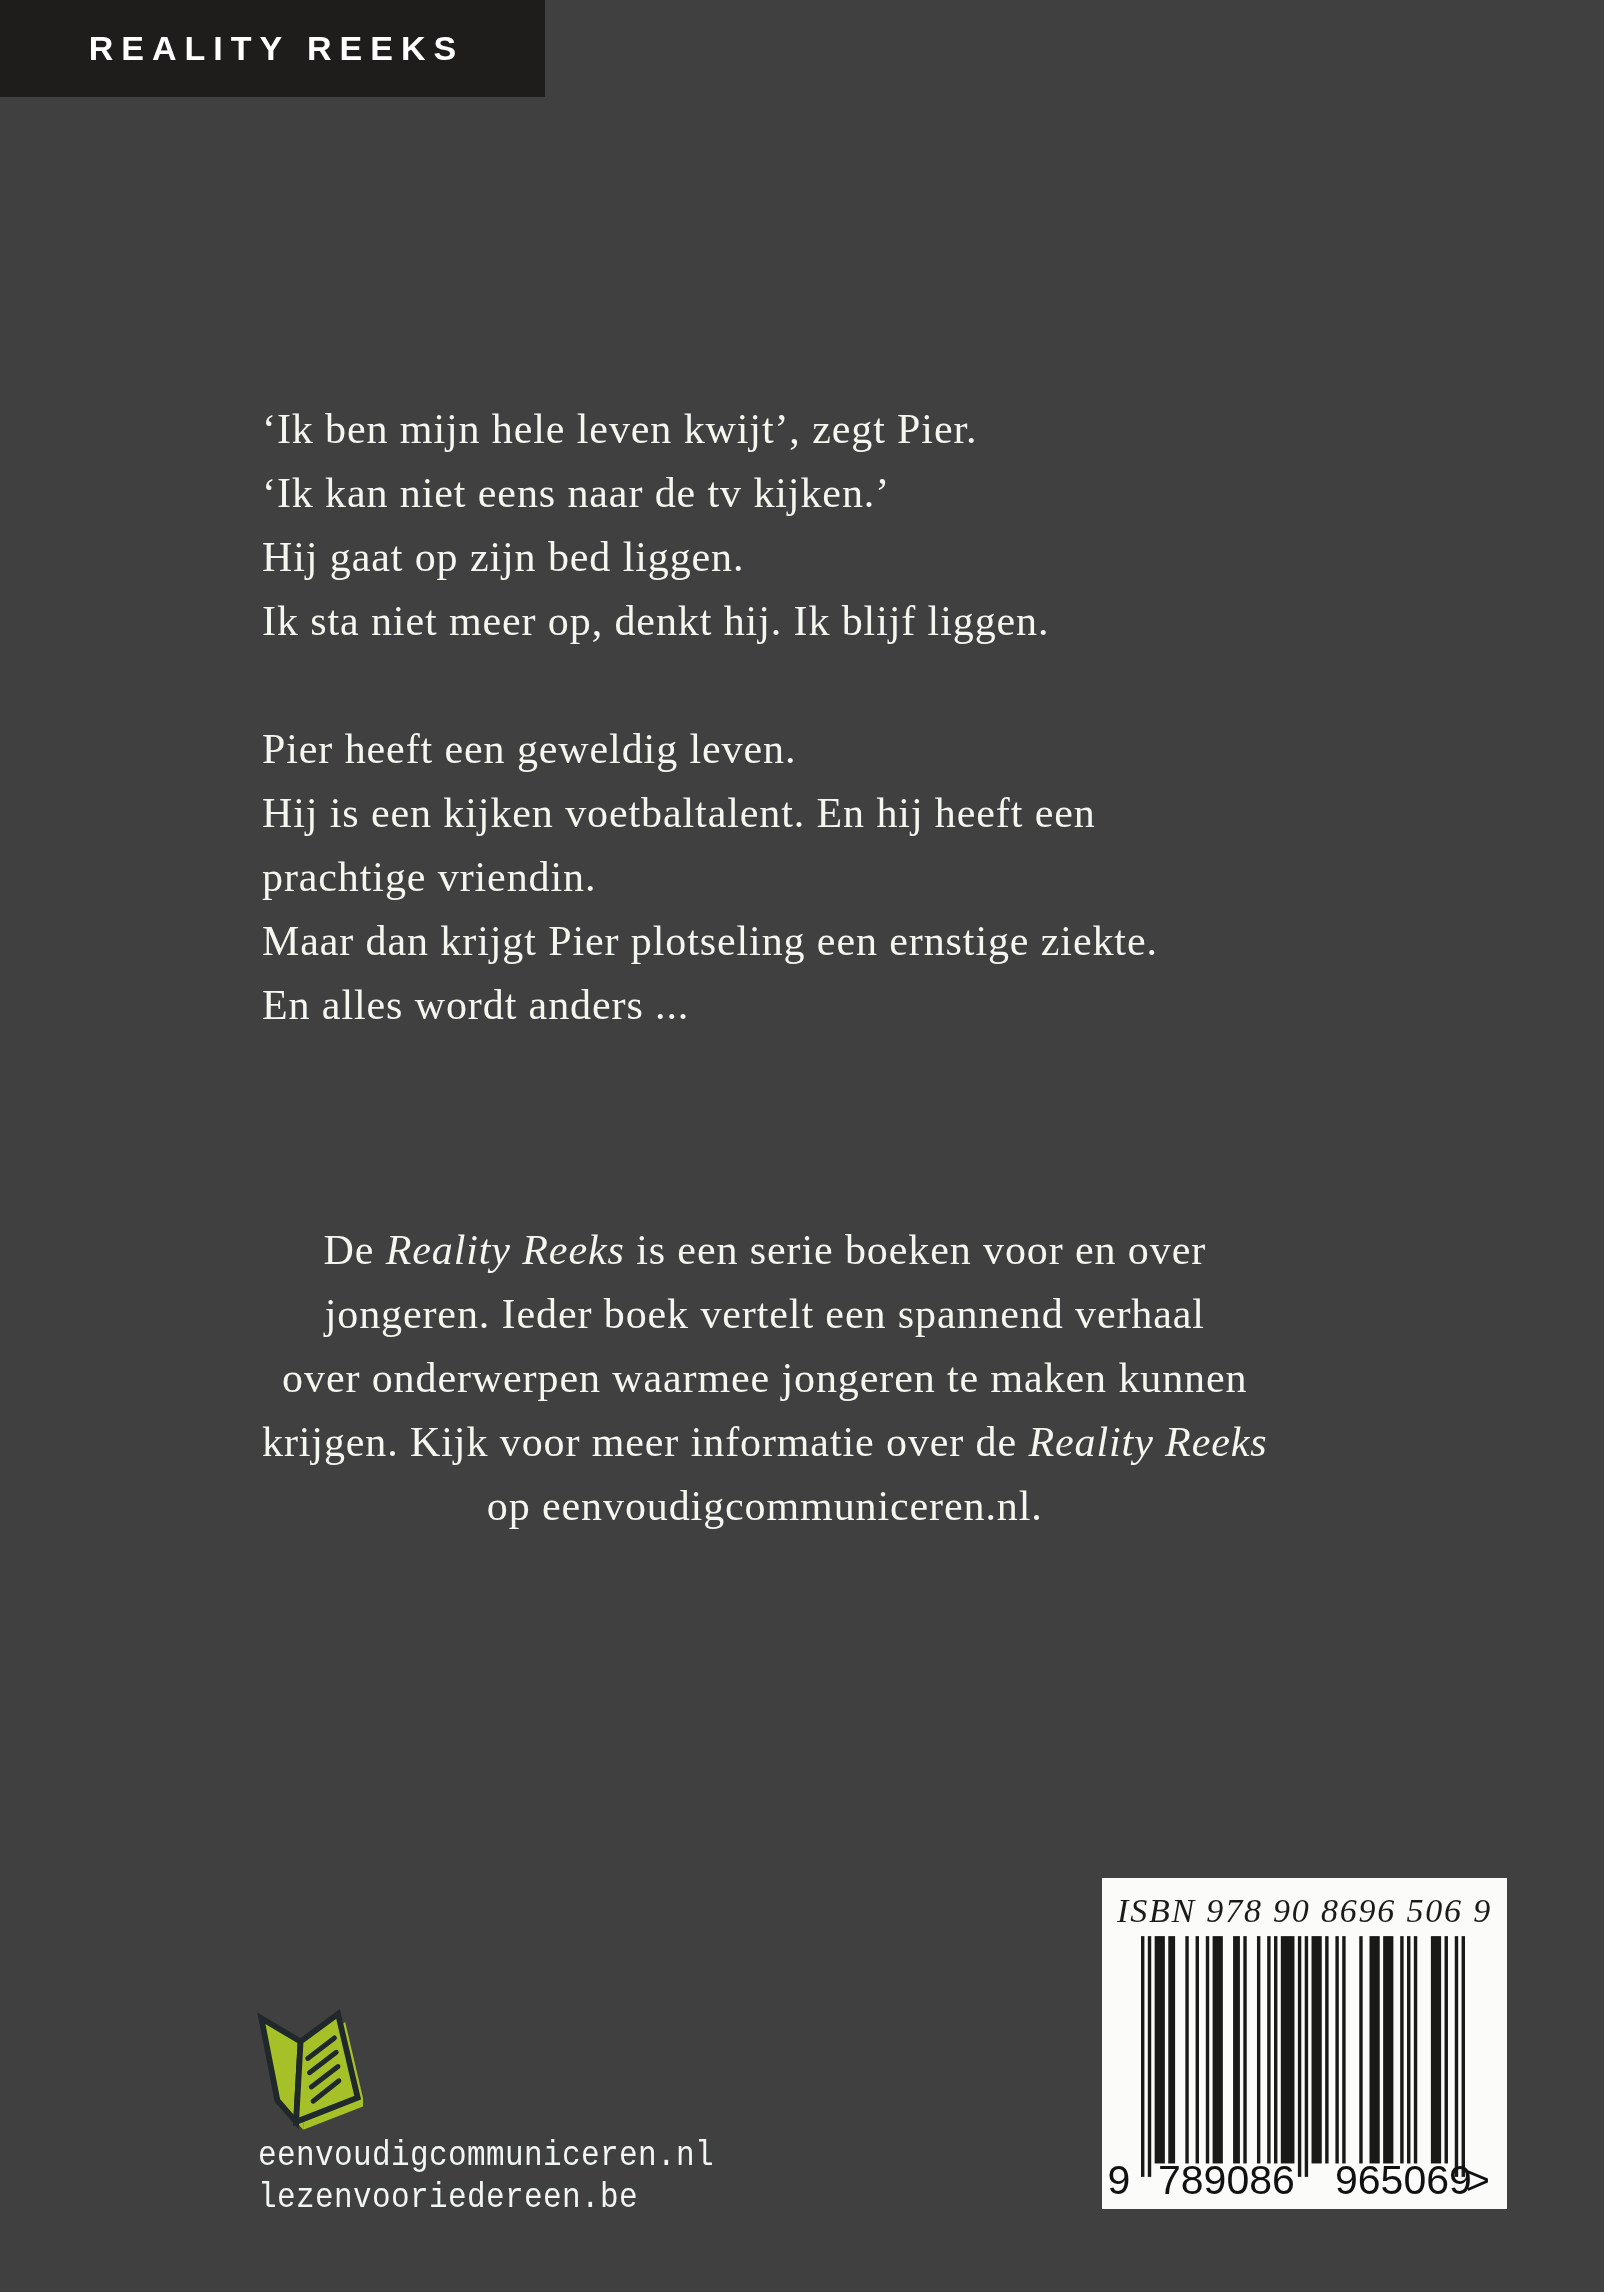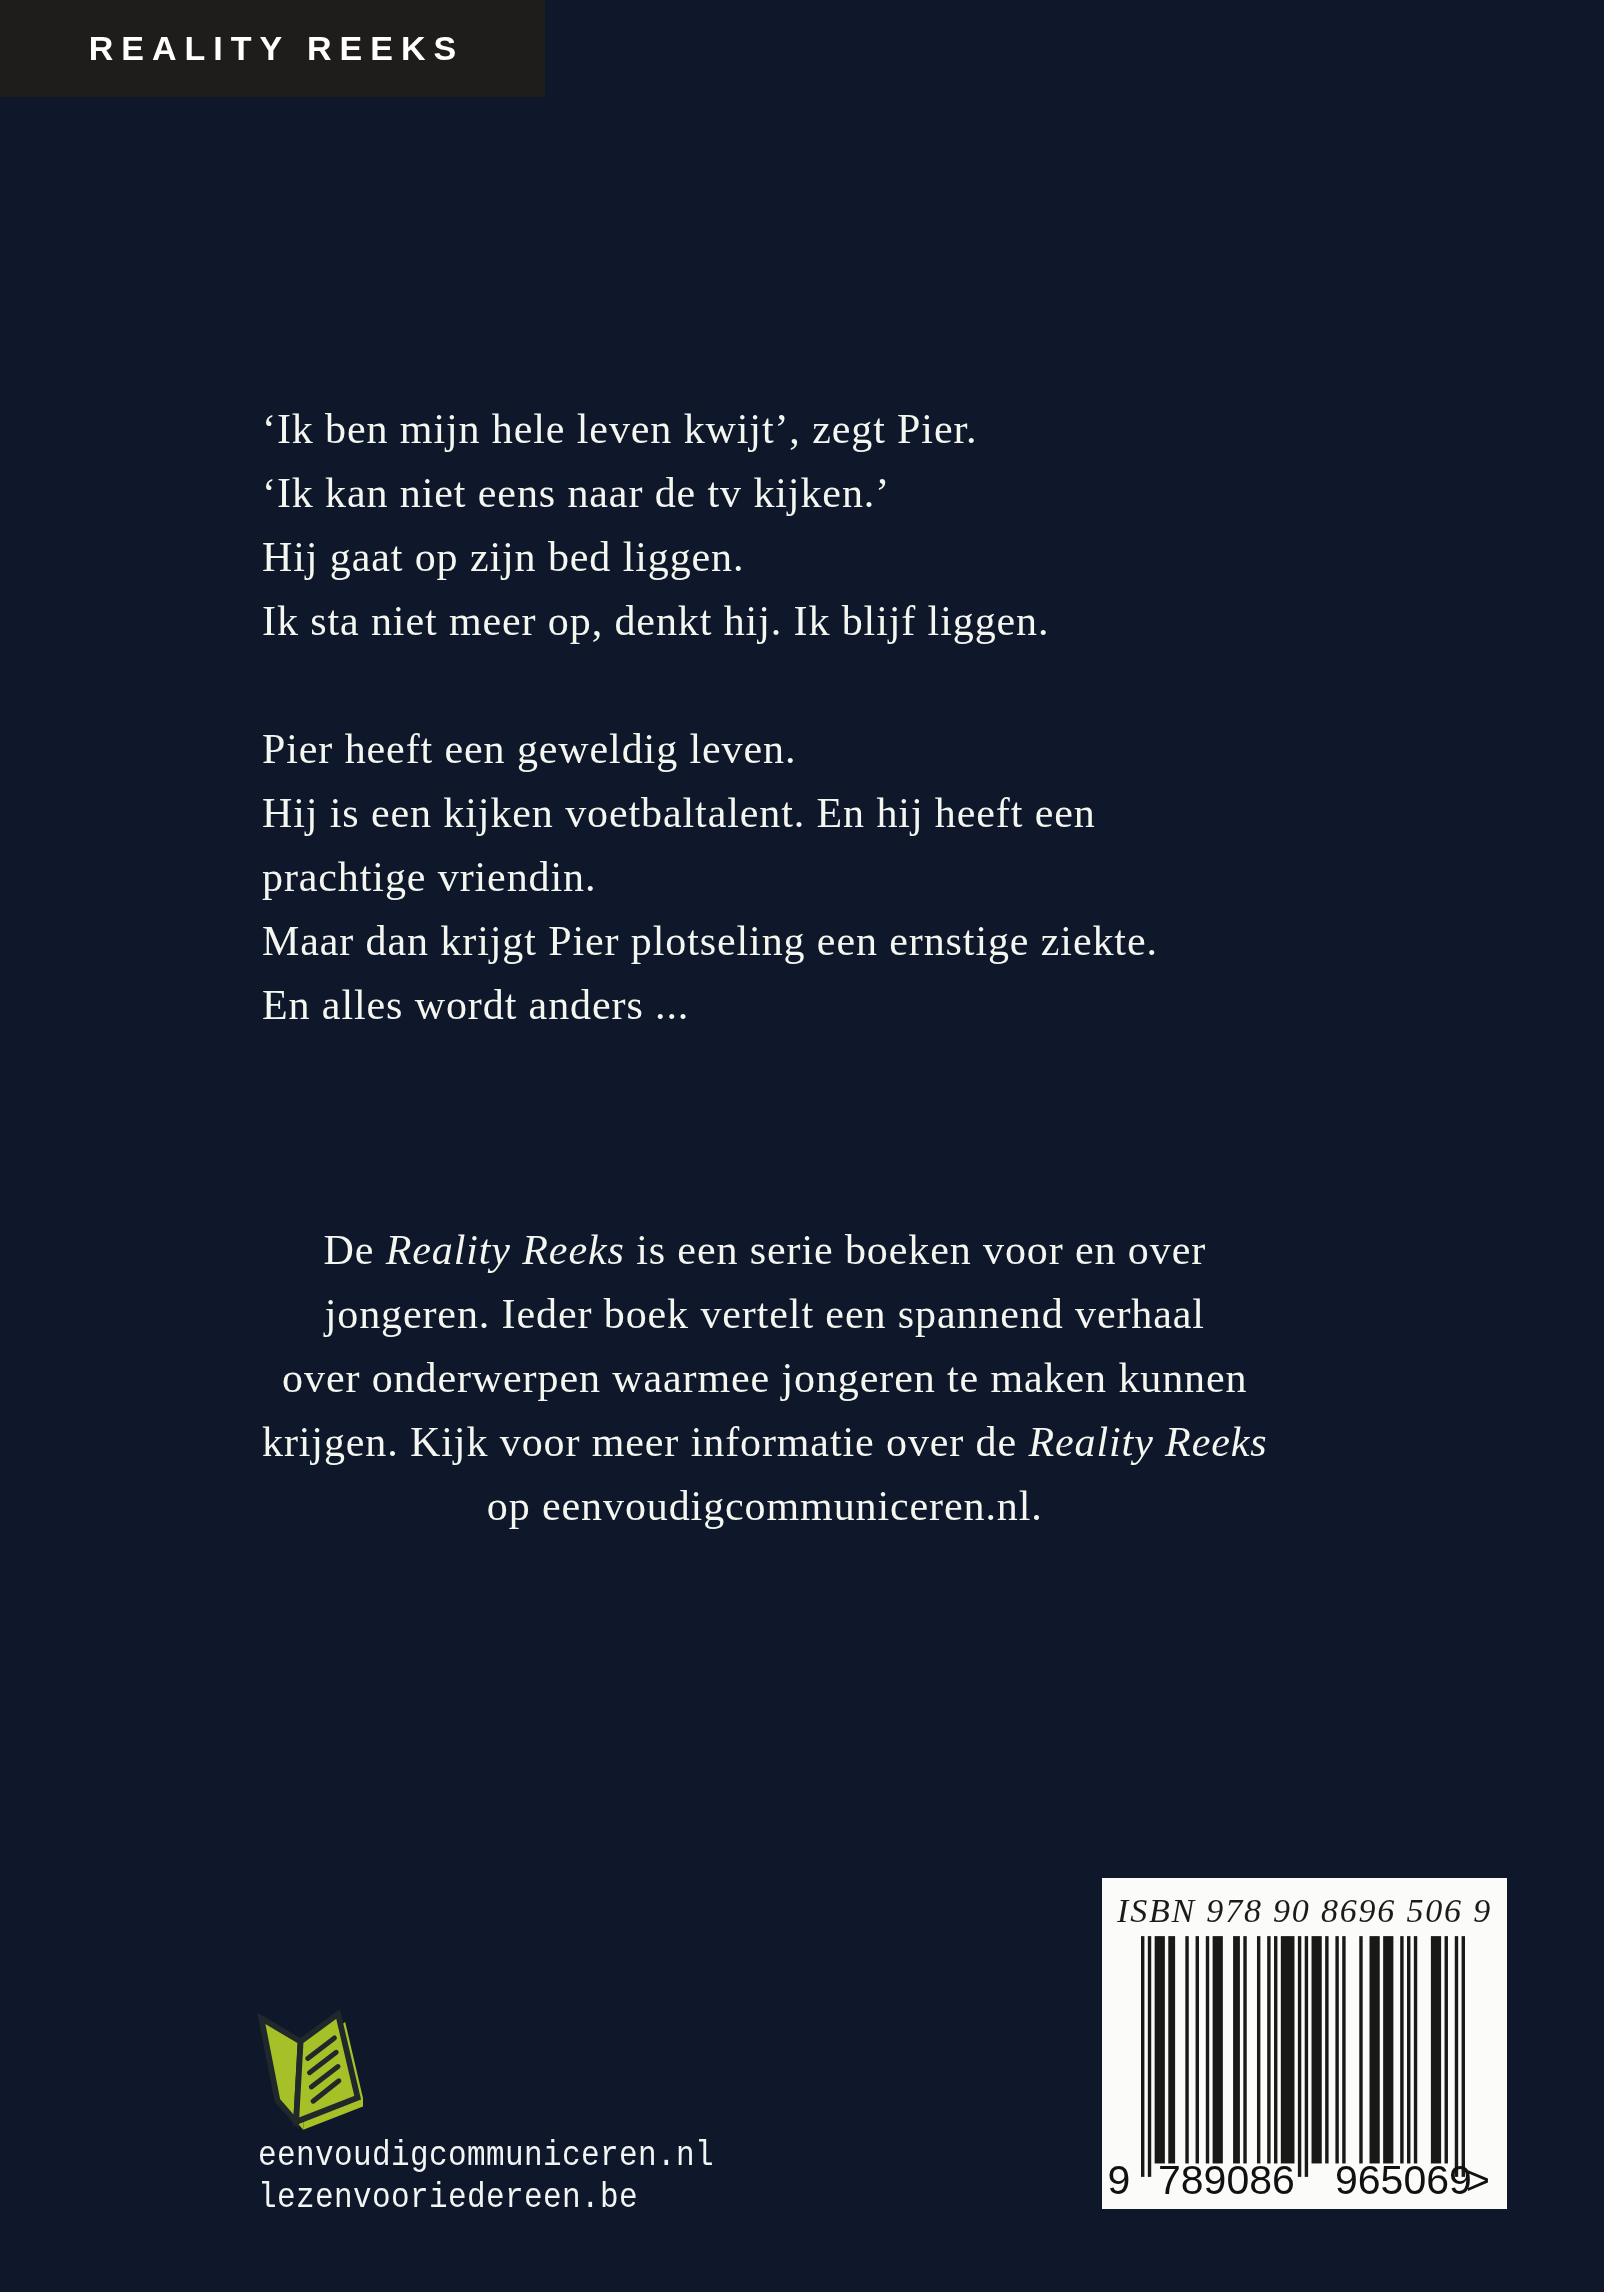--- a/index.html
+++ b/index.html
@@ -1,19 +1,19 @@
 <!DOCTYPE html>
 <html style="font-size:14.3px"><head>
 <meta charset="utf-8">
 <style>
   html,body{margin:0;padding:0;background:#649ab5;}
   .page{
     position:relative;
     width:1605px;height:2293px;
-    background:#0f172a;
+    background:#404040;
     overflow:hidden;
     font-family:"Liberation Serif",serif;
     color:#f4f6f0;
   }
   
   .banner{
     position:absolute;left:0;top:0;
     width:545px;height:97px;
     background:#1e1d1b;
     display:flex;align-items:center;justify-content:center;

